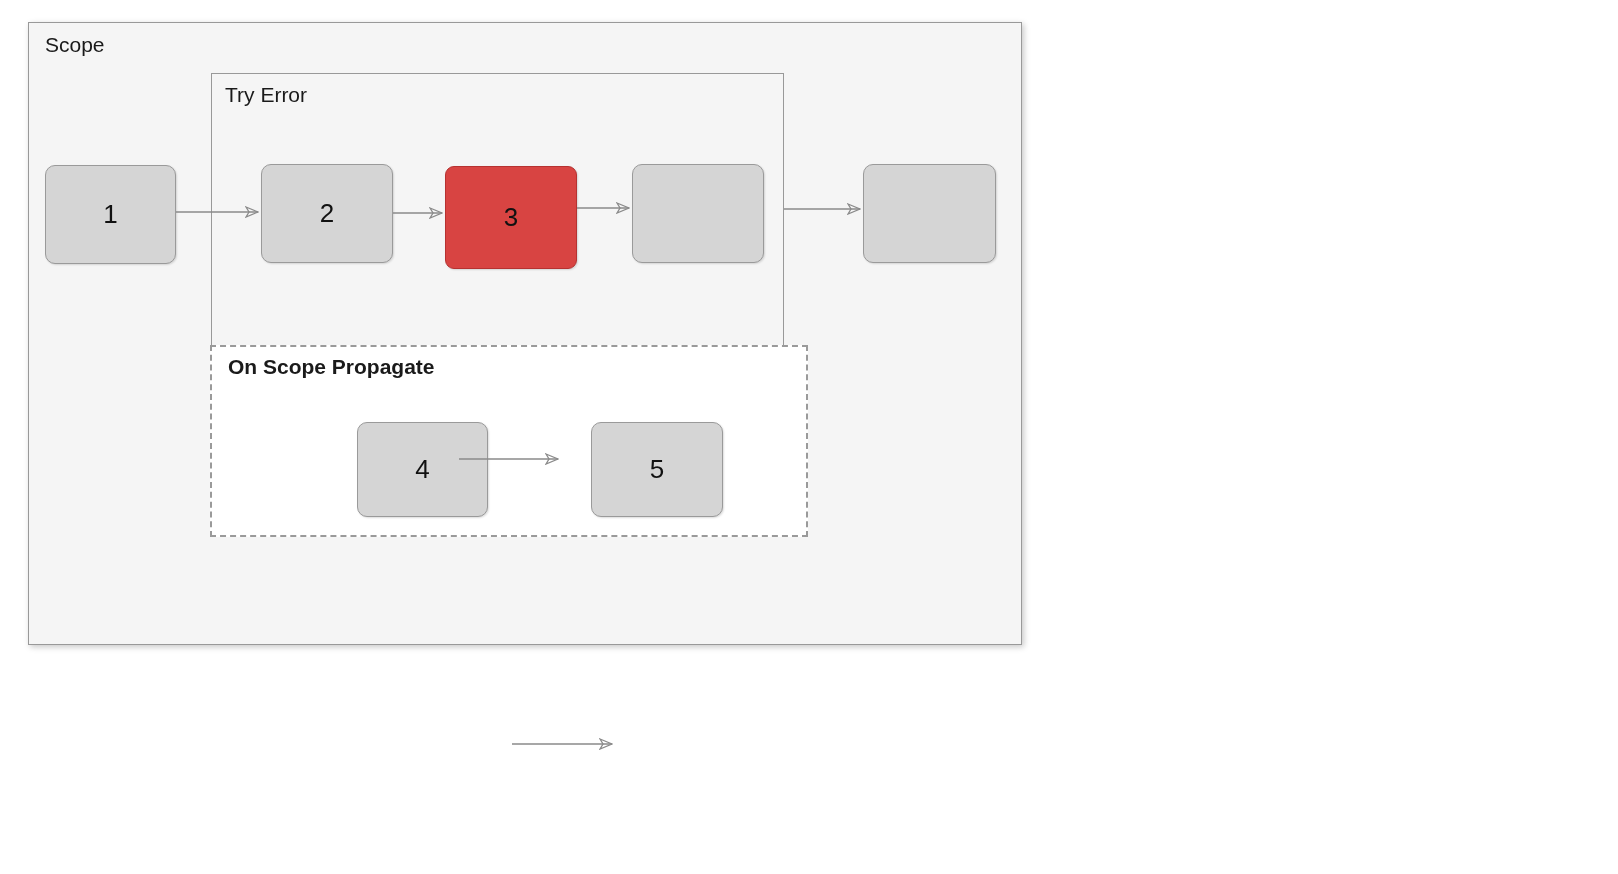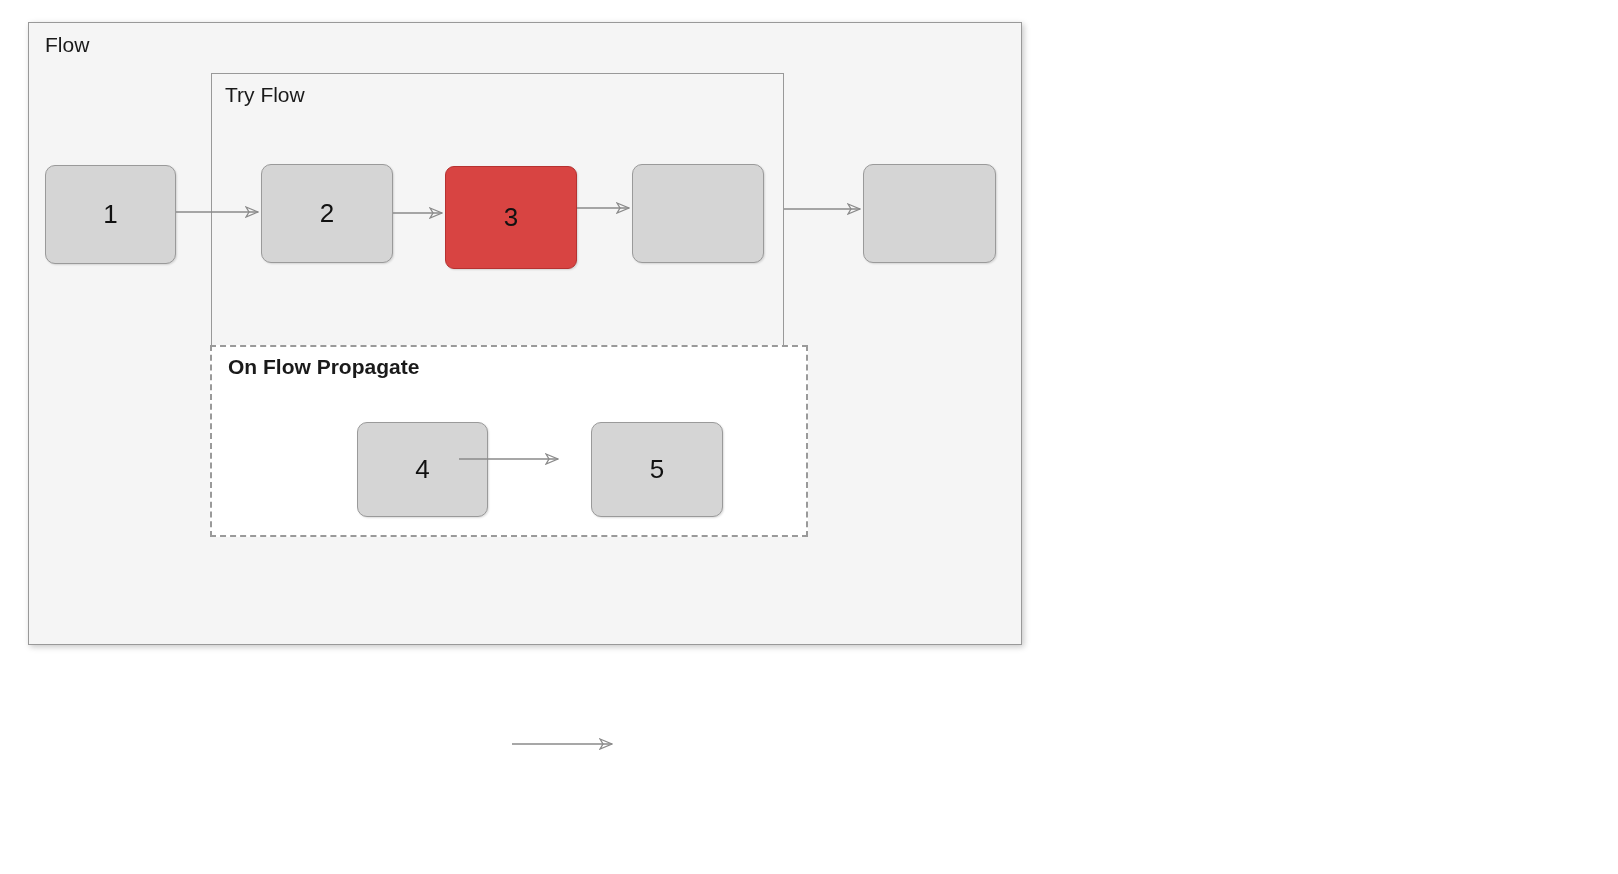--- a/index.html
+++ b/index.html
@@ -118,28 +118,28 @@
     pointer-events: none;
   }
 </style>
 </head>
 <body>
 
 <div id="canvas">
 
   <div class="flow-box">
 
-    <div class="scope-label label-flow" style="left:16px; top:10px;">Flow</div>
+    <div class="scope-label label-flow" style="left:16px; top:10px;">Scope</div>
 
     <div class="tryscope-box" style="left:182px; top:50px;">
-      <div class="scope-label" style="left:13px; top:9px;">Try Flow</div>
+      <div class="scope-label" style="left:13px; top:9px;">Try Error</div>
     </div>
 
     <div class="oep-box" style="left:181px; top:322px;">
-      <div class="scope-label bold" style="left:16px; top:8px;">On Flow Propagate</div>
+      <div class="scope-label bold" style="left:16px; top:8px;">On Scope Propagate</div>
 
       <div class="node" style="left:145px; top:75px; width:131px; height:95px;">
         <span>4</span>
       </div>
 
       <div class="node" style="left:379px; top:75px; width:132px; height:95px;">
         <span>5</span>
       </div>
     </div>
 

